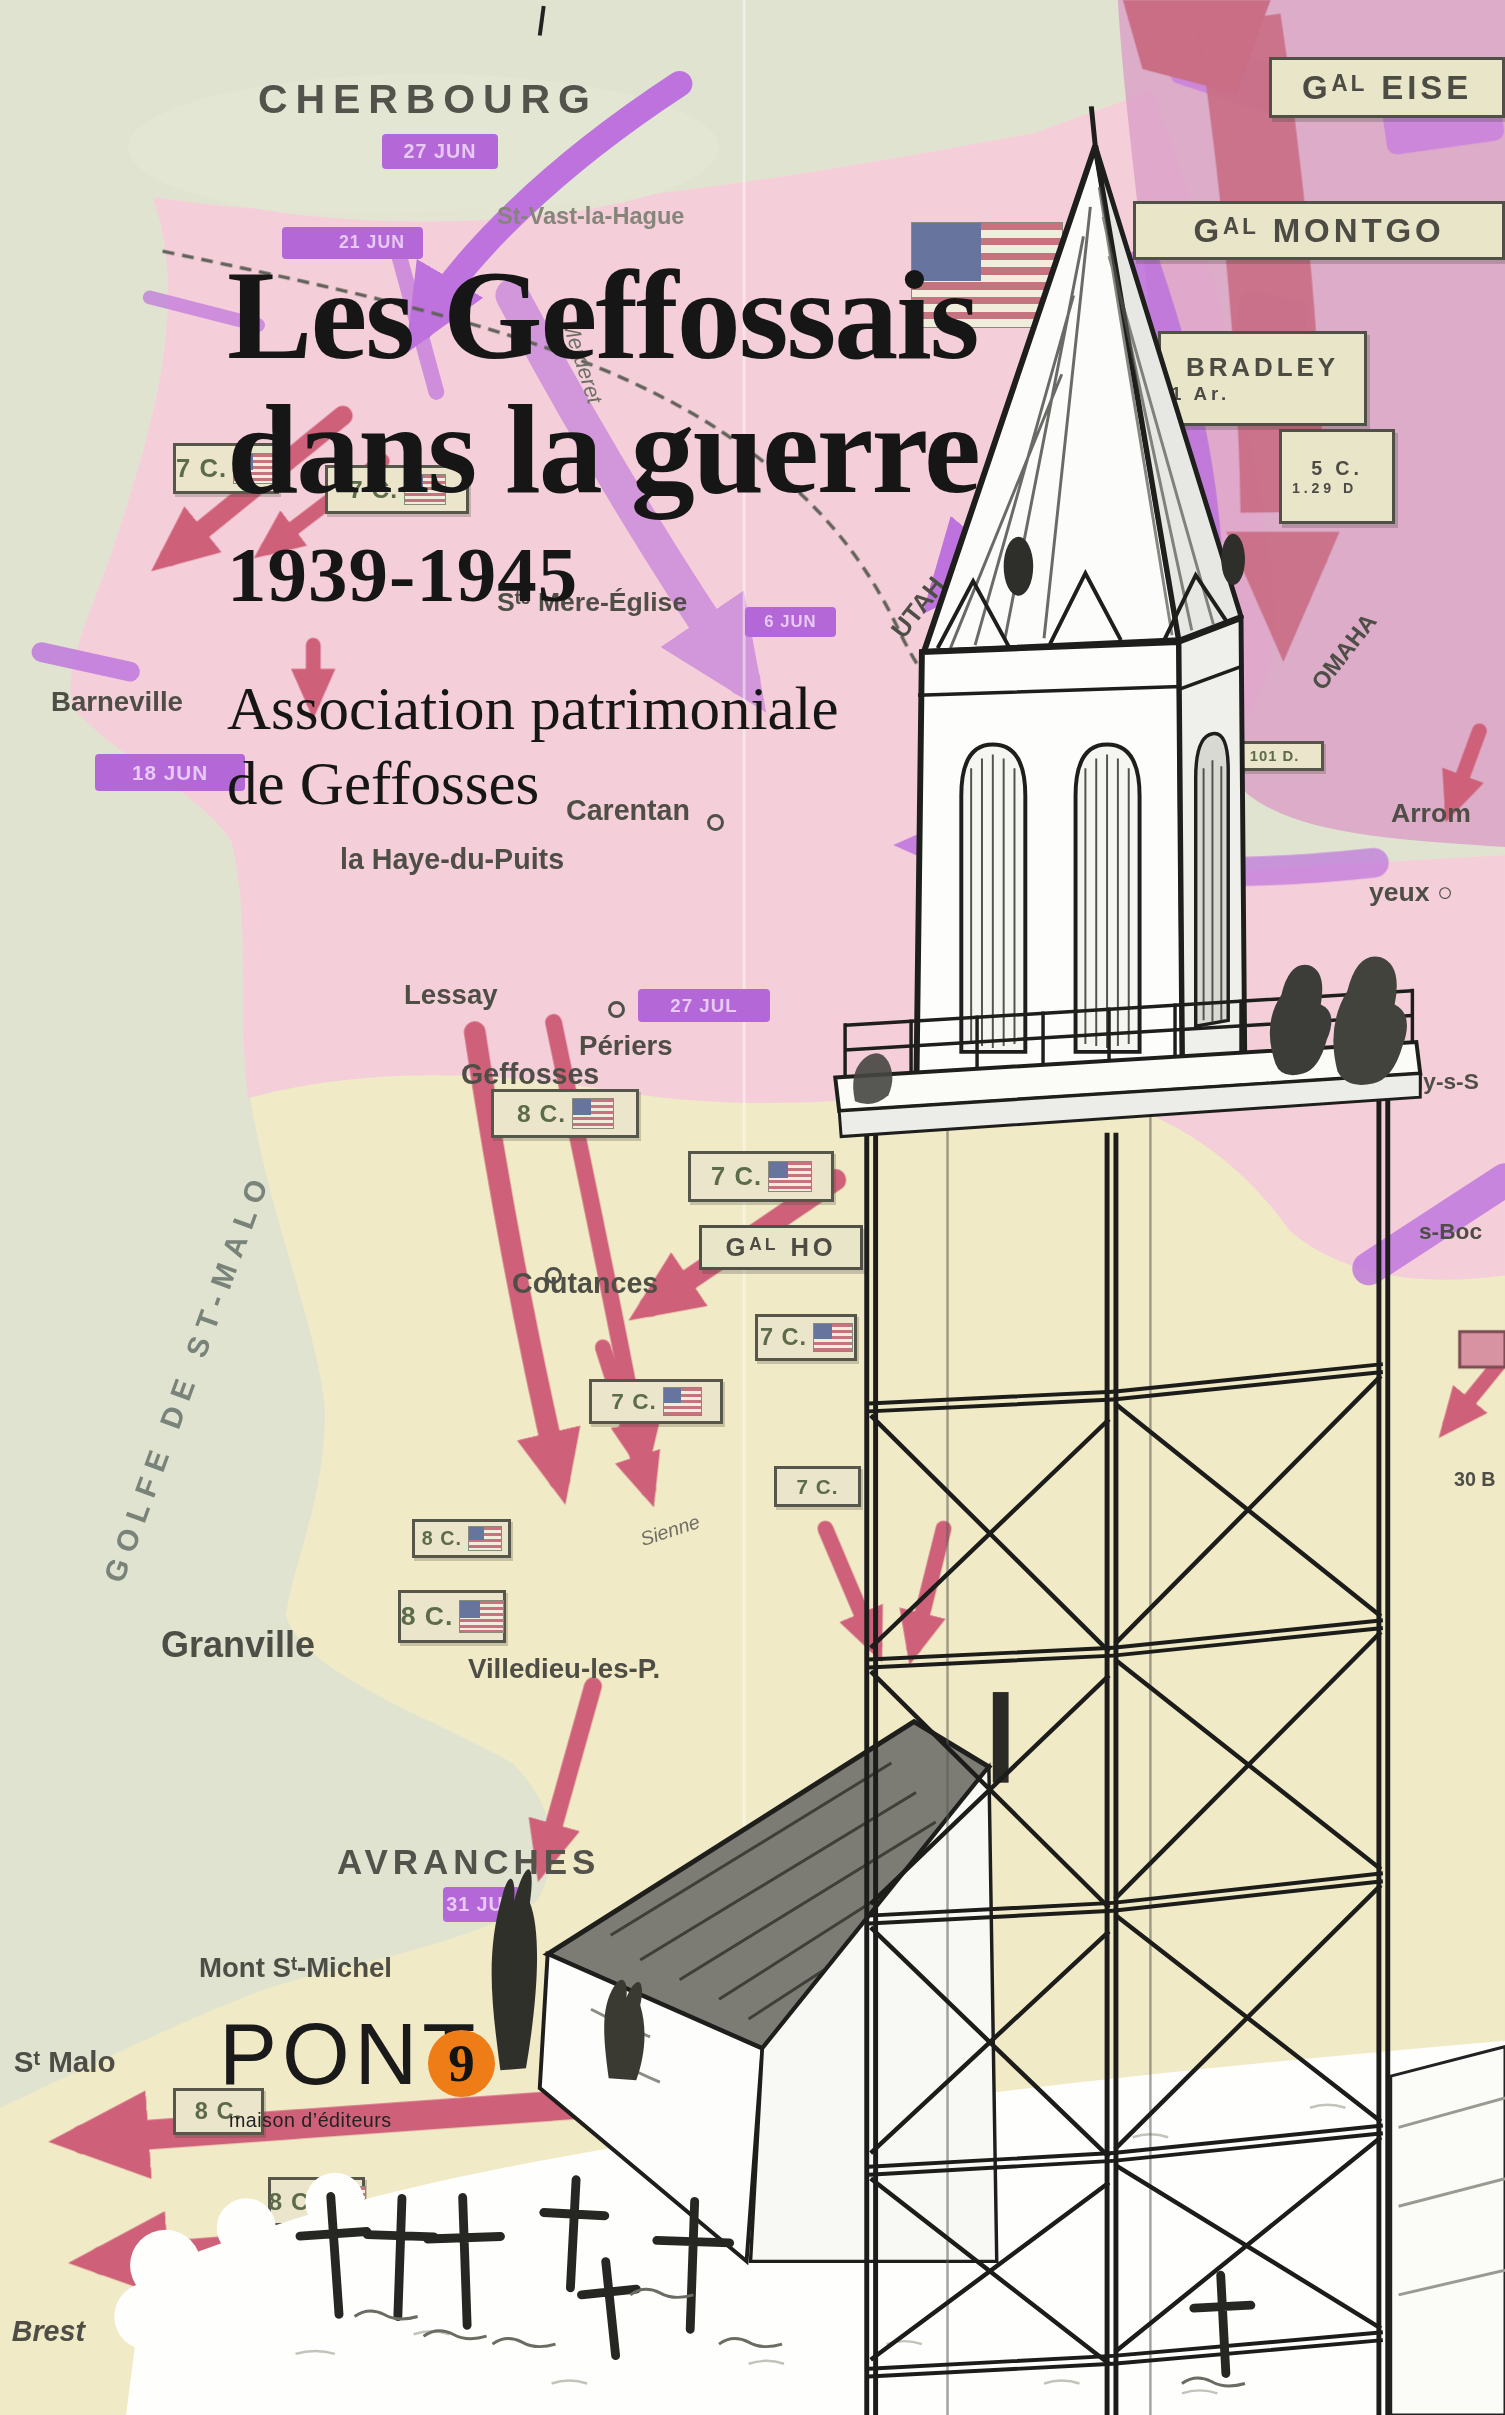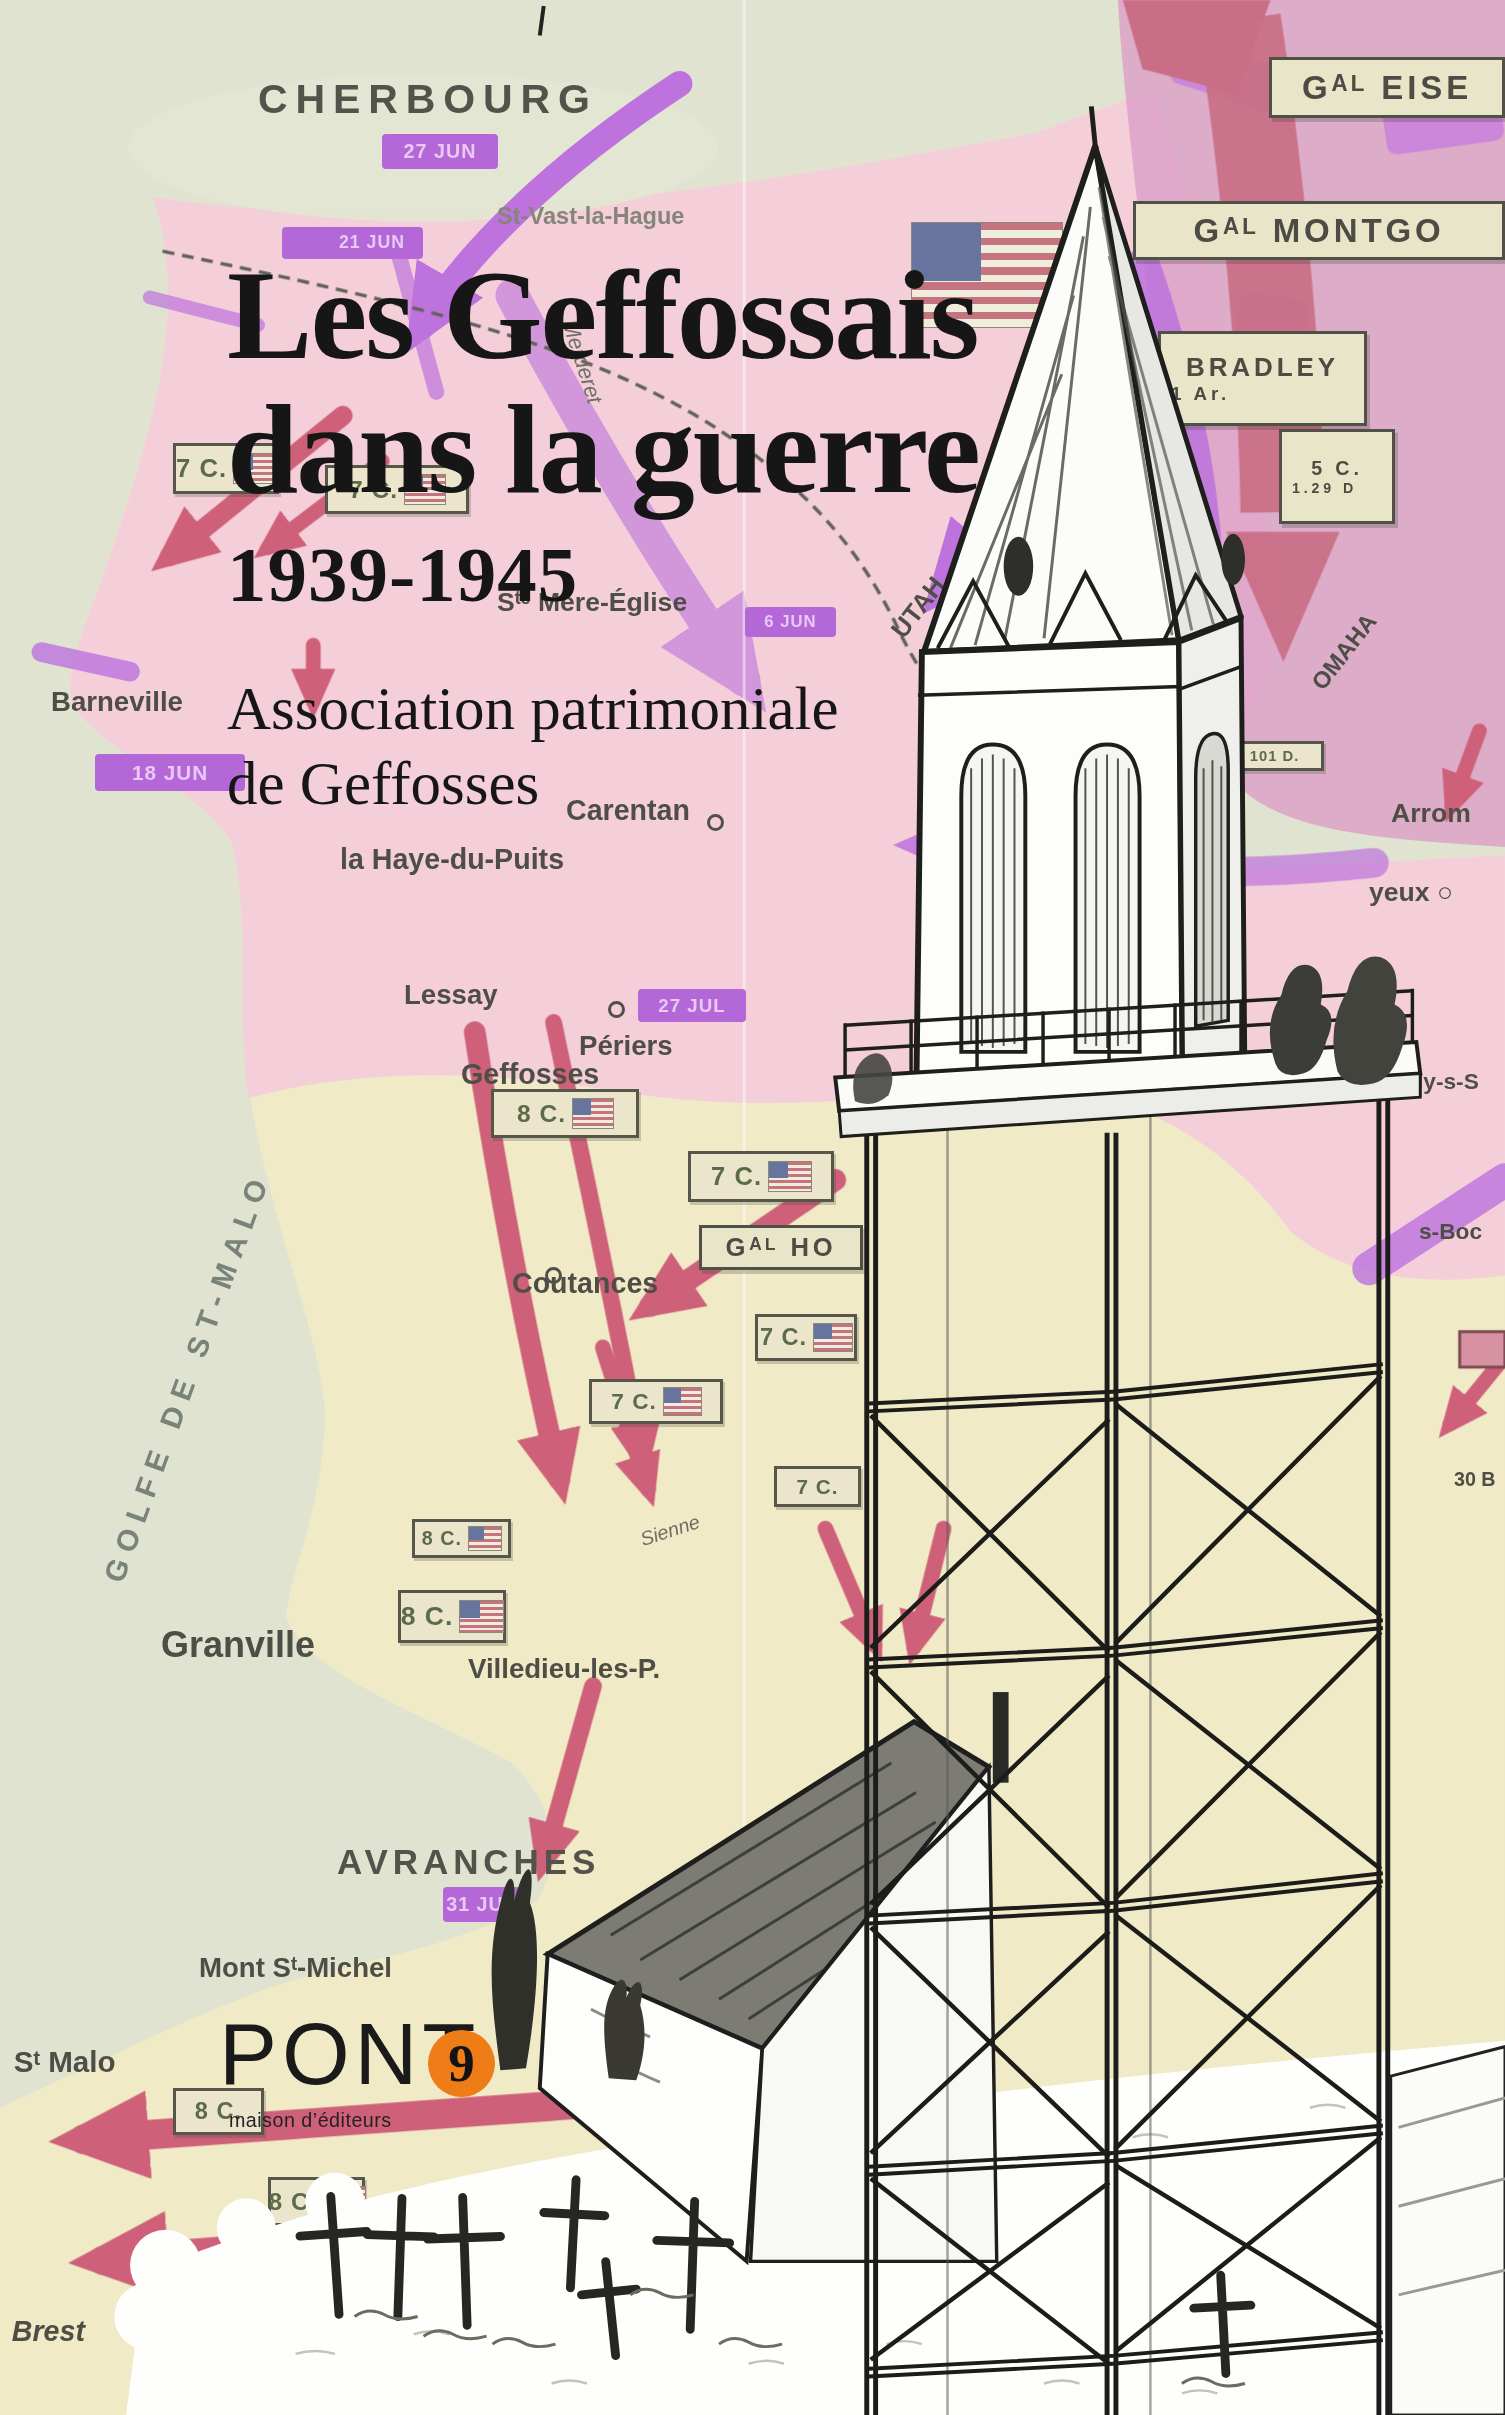--- a/index.html
+++ b/index.html
@@ -124,21 +124,21 @@
       <div class="map-label" style="left: 99px; top: 1576px; font-size: 29.6px; letter-spacing: 8.9px; transform: rotate(-70deg); color: rgb(121, 131, 122);">GOLFE  DE  ST-MALO</div>
       <div class="map-label" style="left: 1391px; top: 800px; font-size: 26.6px;">Arrom</div>
       <div class="map-label" style="left: 1369px; top: 879px; font-size: 26.6px;">yeux ○</div>
       <div class="map-label" style="left: 1417px; top: 1070px; font-size: 22.7px;">ly-s-S</div>
       <div class="map-label" style="left: 1419px; top: 1220px; font-size: 22.7px;">s-Boc</div>
       <div class="map-label" style="left: 1454px; top: 1470px; font-size: 19.7px;">30 B</div>
       <div class="map-badge" style="left: 382px; top: 134px; width: 116px; height: 35px; font-size: 19.7px;">27 JUN</div>
       <div class="map-badge" style="left: 282px; top: 227px; width: 102px; height: 31.5px; font-size: 17.7px; padding-left: 39px;">21 JUN</div>
       <div class="map-badge" style="left: 95px; top: 731px; width: 150px; height: 37px; font-size: 20.7px; margin-top: 23px;">18 JUN</div>
       <div class="map-badge" style="left: 745px; top: 607px; width: 91px; height: 29.6px; font-size: 16.7px;">6 JUN</div>
-      <div class="map-badge" style="left: 638px; top: 989px; width: 108px; height: 33px; font-size: 18.7px;">27 JUL</div>
+      <div class="map-badge" style="left: 638px; top: 989px; width: 132px; height: 33px; font-size: 18.7px;">27 JUL</div>
       <div class="map-badge" style="left: 443px; top: 1887px; width: 77px; height: 35px; font-size: 19.7px;">31 JUL</div>
       <div class="unit-box" style="left: 173px; top: 443px; width: 106px; height: 51px; font-size: 25.6px;">
         <span>7 C.</span>
         <div class="usflag" style="width: 42px; height: 29.6px;">
           <div class="canton"></div>
         </div>
       </div>
       <div class="unit-box" style="left: 325px; top: 465px; width: 144px; height: 49px; font-size: 24.6px;">
         <span>7 C.</span>
         <div class="usflag" style="width: 40px; height: 28.6px;">

